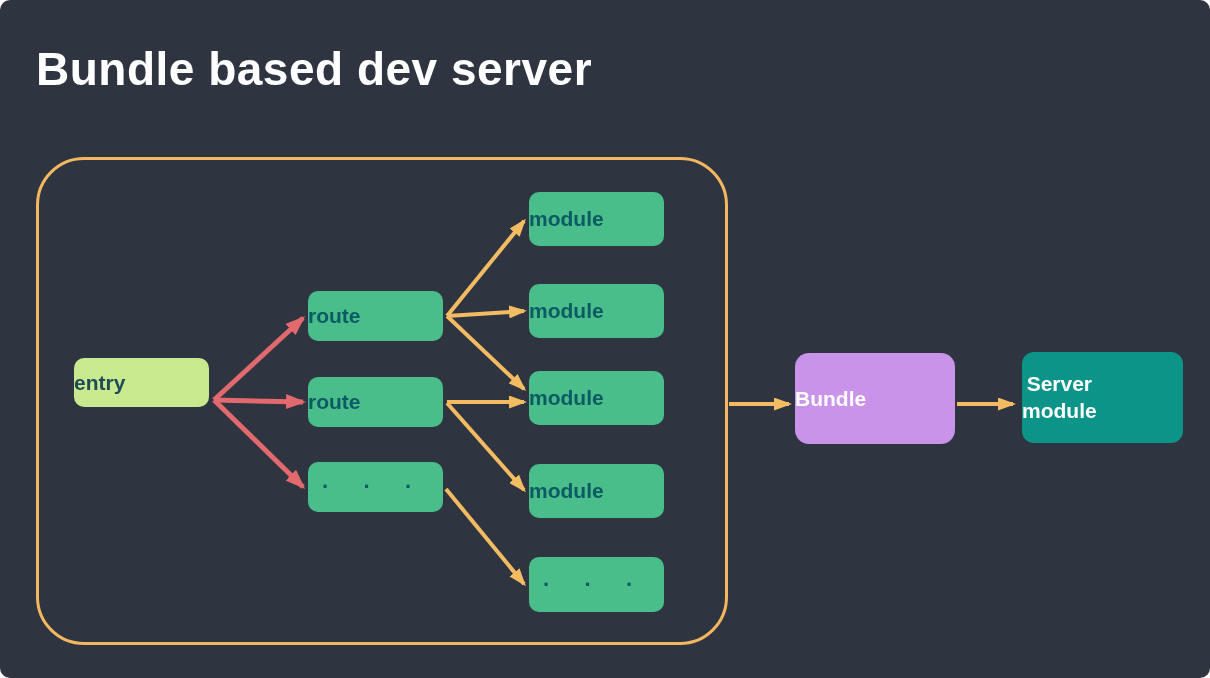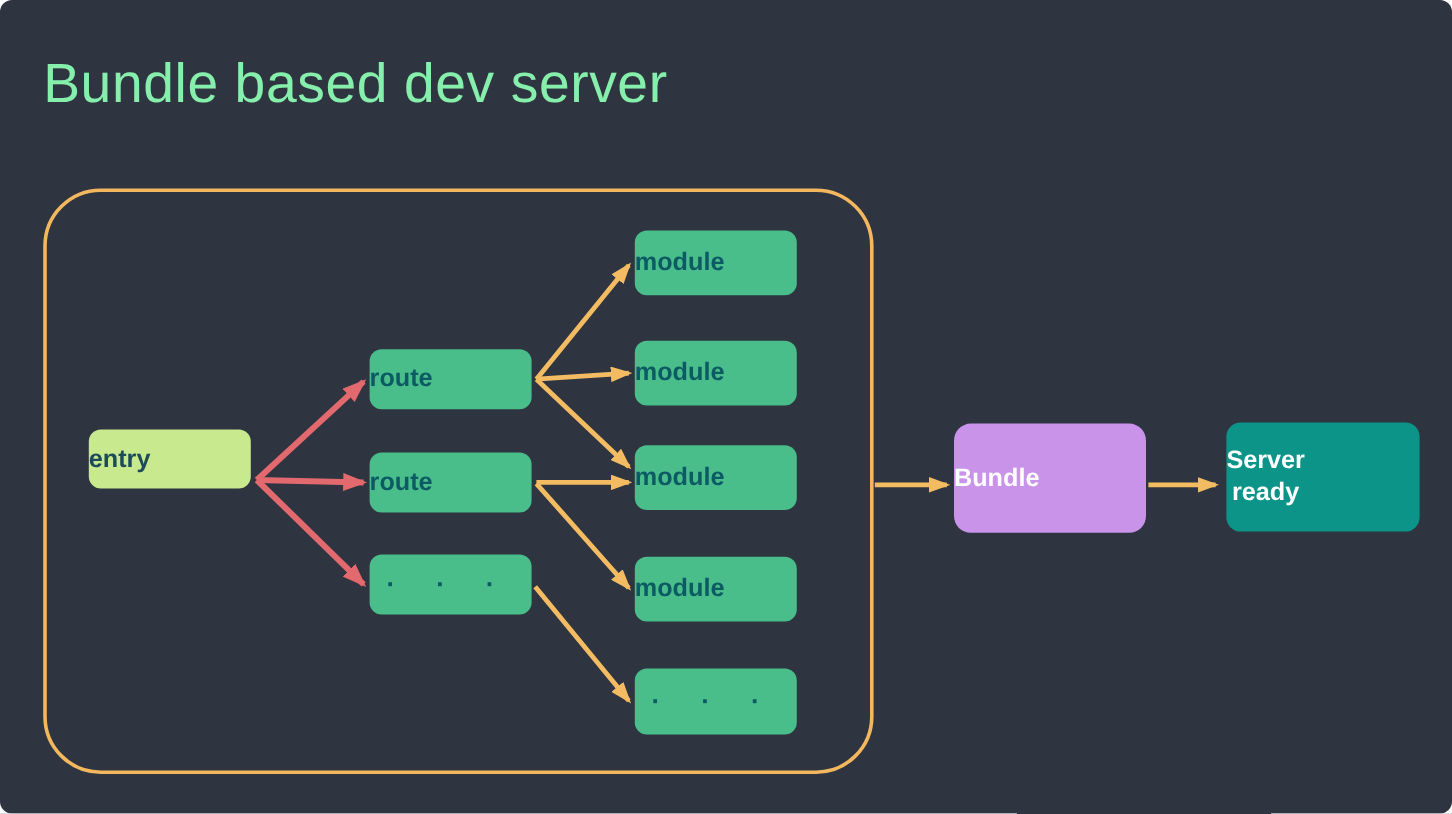--- a/index.html
+++ b/index.html
@@ -6,22 +6,22 @@
   .stage{
     position:relative;
     width:1210px;height:678px;
     background:#2e3440;
     border-radius:10px;
     overflow:hidden;
     font-family:"Liberation Sans",sans-serif;
   }
   .title{
     position:absolute;left:36px;top:42px;
-    font-size:46px;font-weight:400;letter-spacing:.5px;
-    color:#86efac;margin:0;
+    font-size:46px;font-weight:700;letter-spacing:.5px;
+    color:#ffffff;margin:0;
   }
   .boundary{
     position:absolute;left:36px;top:157px;
     width:692px;height:488px;
     border:3px solid #f2b75f;border-radius:48px;
     box-sizing:border-box;
   }
   svg.arrows{position:absolute;left:0;top:0;pointer-events:none;}
   .edge-red{stroke:#e2696d;stroke-width:5;fill:none;}
   .edge-orange{stroke:#f4bc62;stroke-width:4;fill:none;}
@@ -106,16 +106,16 @@
   </div>
   <div class="node green n-module5">
     <span class="dots">· · ·</span>
   </div>
 
   <div class="node n-bundle">
     <span>Bundle</span>
   </div>
   <div class="node n-server">
     <span>Server
-ready</span>
+module</span>
   </div>
 
 </div>
 
 </body></html>

